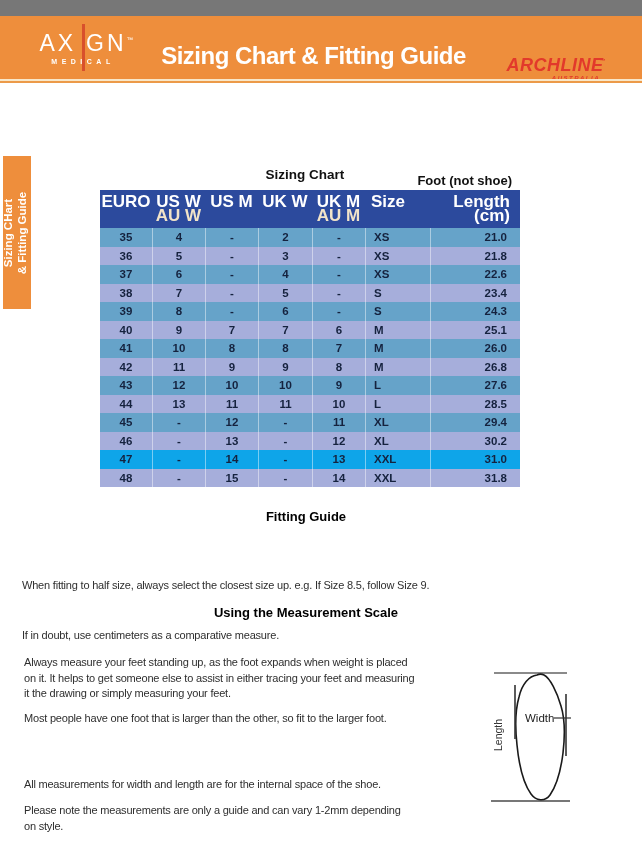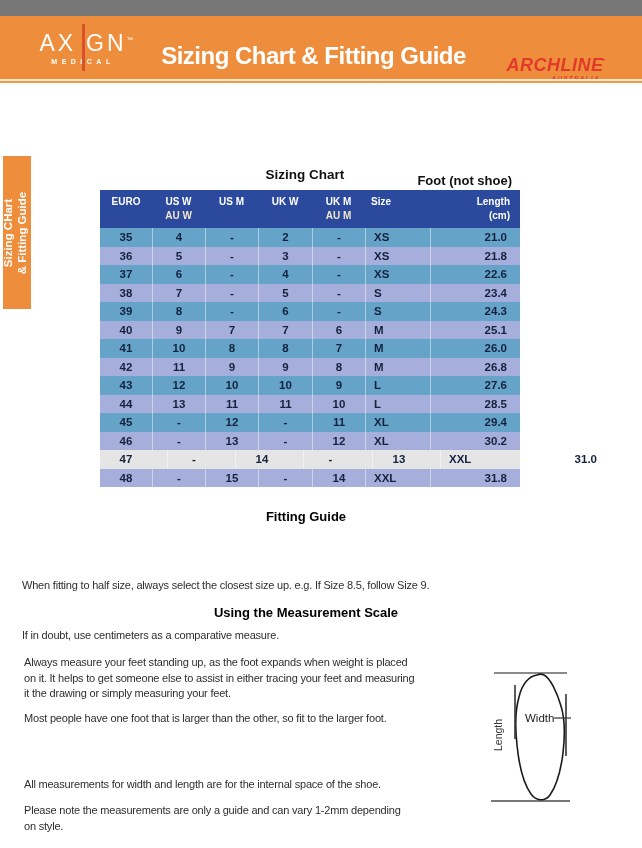--- a/index.html
+++ b/index.html
@@ -30,21 +30,21 @@
   .side-tab .rot { position:absolute; left:50%; top:50%; width:153px; height:30px;
     transform:translate(-50%,-50%) rotate(-90deg); text-align:center;
     color:#fff; font-weight:bold; font-size:11.5px; line-height:13.5px; }
   
   .tbl-title { position:absolute; left:95px; top:151px; width:420px; text-align:center;
     font-size:13.5px; font-weight:bold; color:#111; }
   .tbl-note { position:absolute; left:398px; top:157px; width:114px; text-align:right;
     font-size:13px; font-weight:bold; color:#111; }
   .stable { position:absolute; left:100px; top:174px; width:420px; }
   .thead { display:grid; grid-template-columns:52px 53px 53px 54px 53px 65px 90px;
-    height:38px; background:var(--navy,#2C4A9D); color:#fff; font-weight:bold; font-size:10px; }
+    height:38px; background:var(--navy,#2C4A9D); color:#fff; font-weight:bold; font-size:17px; }
   .hcell { display:flex; flex-direction:column; align-items:center; padding-top:5px; line-height:14px; }
   .hcell.left { align-items:flex-start; padding-left:6px; }
   .hcell.right { align-items:flex-end; padding-right:10px; }
   .au { color:var(--au-text,#F2E4C9); }
   .trow { display:grid; grid-template-columns:52px 53px 53px 54px 53px 65px 90px; height:18.5px; }
   .tcell { font-size:11.5px; font-weight:bold; color:var(--table-text,#15223E);
     line-height:18.5px; text-align:center; }
   .tcell + .tcell { border-left:1px solid rgba(255,255,255,0.45); }
   .tcell.c5 { text-align:left; padding-left:8px; }
   .tcell.c6 { text-align:right; padding-right:13px; }
@@ -229,21 +229,21 @@
         </div>
         <div class="trow" style="background: rgb(166, 174, 219);">
           <div class="tcell c0" data-bind="chart_data.rows.11.0">46</div>
           <div class="tcell c1" data-bind="chart_data.rows.11.1">-</div>
           <div class="tcell c2" data-bind="chart_data.rows.11.2">13</div>
           <div class="tcell c3" data-bind="chart_data.rows.11.3">-</div>
           <div class="tcell c4" data-bind="chart_data.rows.11.4">12</div>
           <div class="tcell c5" data-bind="chart_data.rows.11.5">XL</div>
           <div class="tcell c6" data-bind="chart_data.rows.11.6">30.2</div>
         </div>
-        <div class="trow" style="background: #e5e5e5; gap: 15px;">
+        <div class="trow" style="background: #0ea5e9;">
           <div class="tcell c0" data-bind="chart_data.rows.12.0">47</div>
           <div class="tcell c1" data-bind="chart_data.rows.12.1">-</div>
           <div class="tcell c2" data-bind="chart_data.rows.12.2">14</div>
           <div class="tcell c3" data-bind="chart_data.rows.12.3">-</div>
           <div class="tcell c4" data-bind="chart_data.rows.12.4">13</div>
           <div class="tcell c5" data-bind="chart_data.rows.12.5">XXL</div>
           <div class="tcell c6" data-bind="chart_data.rows.12.6">31.0</div>
         </div>
         <div class="trow" style="background: rgb(166, 174, 219);">
           <div class="tcell c0" data-bind="chart_data.rows.13.0">48</div>

